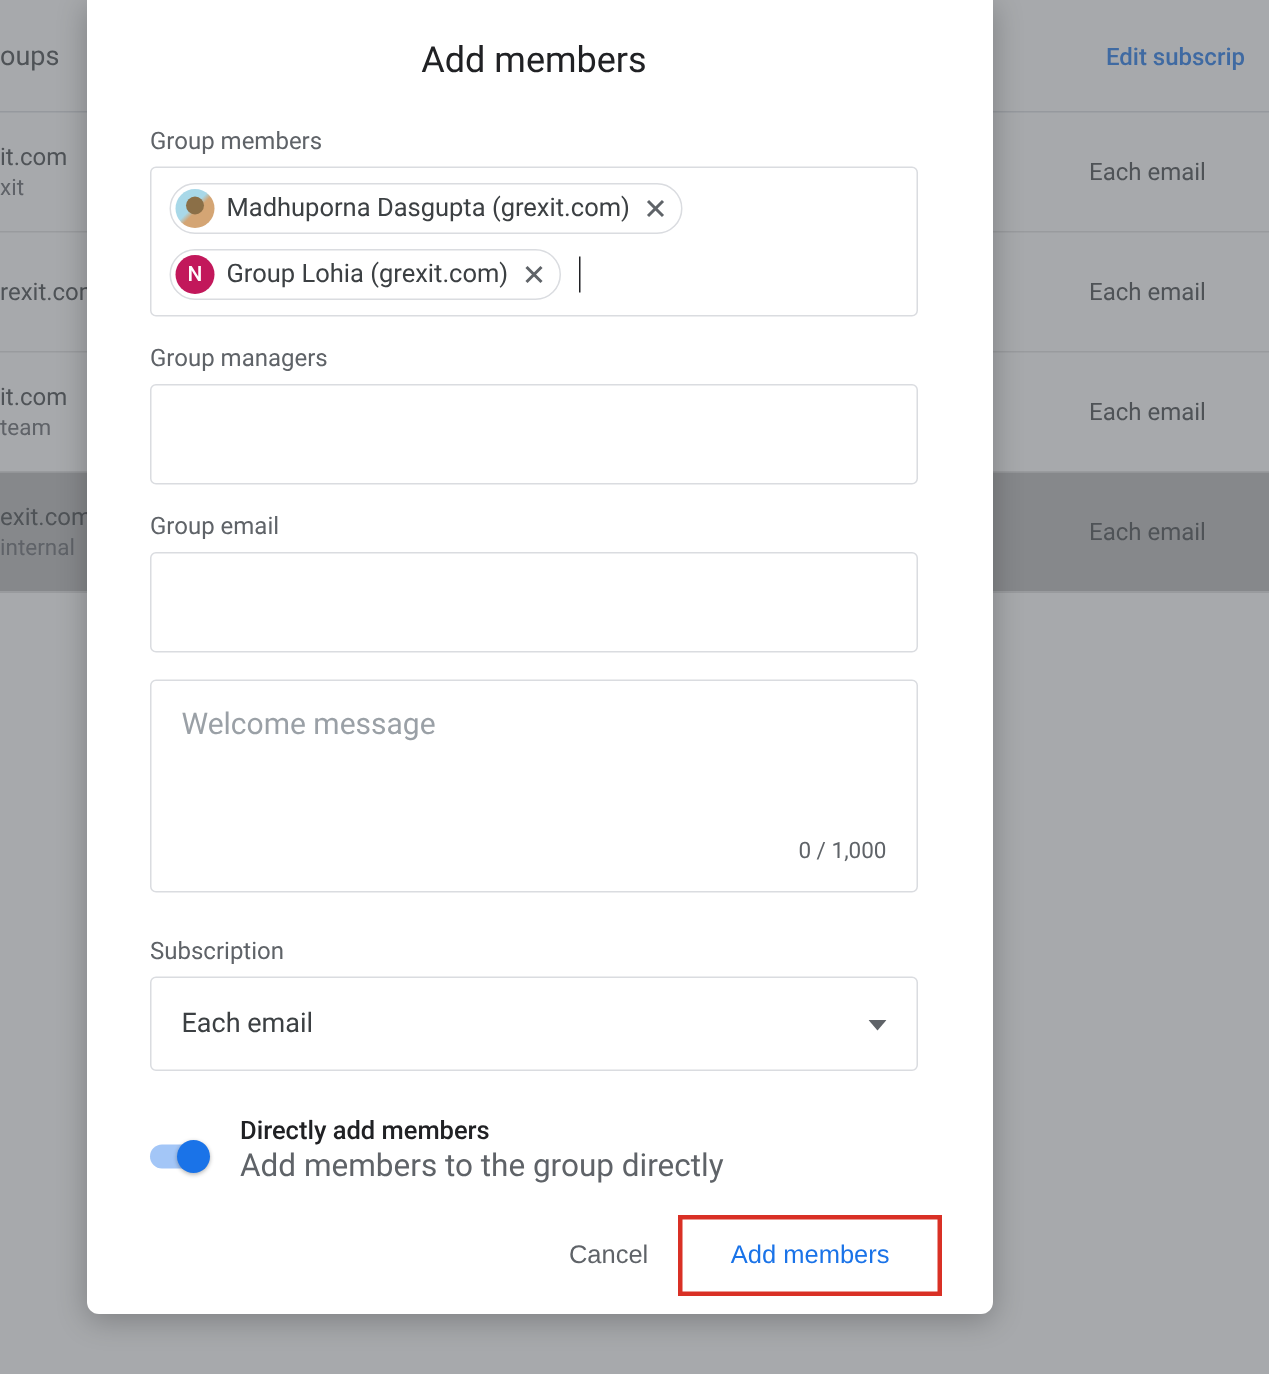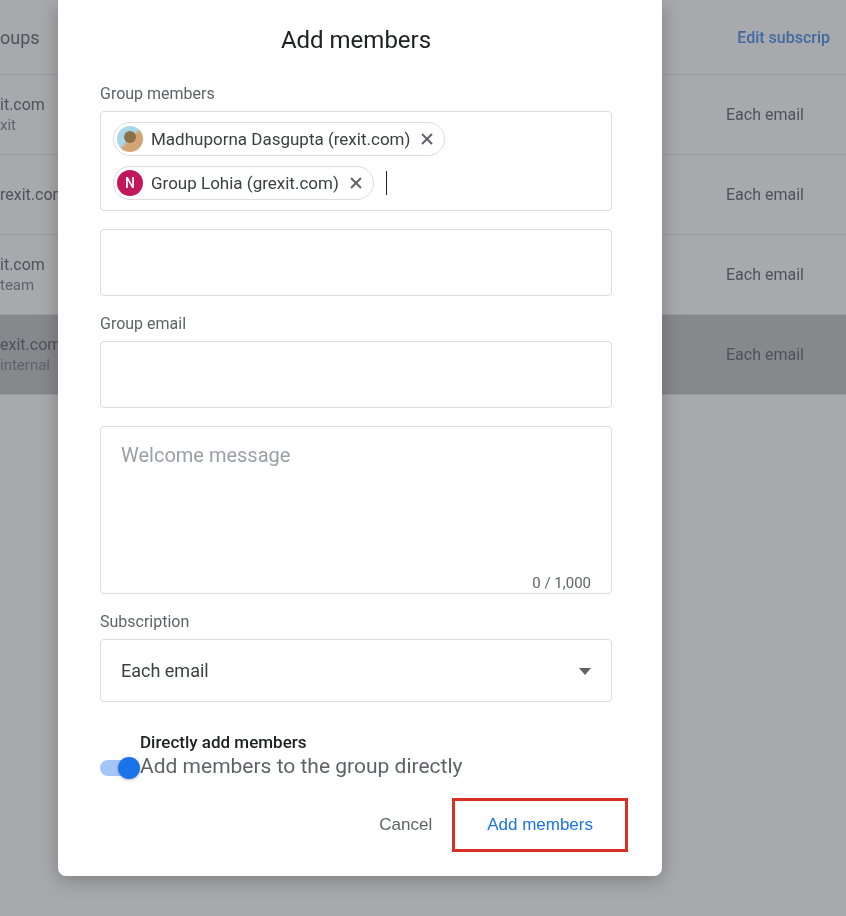--- a/index.html
+++ b/index.html
@@ -165,32 +165,32 @@
     .cursor-bar {
       width: 1px;
       height: 24px;
       background: #202124;
       align-self: center;
       margin-left: 2px;
     }
     .textarea-box {
       border: 1px solid #dadce0;
       border-radius: 4px;
-      margin: 10px 20px 18px 20px;
-      height: 168px;
+      margin: 10px 20px 29px 20px;
+      height: 142px;
       padding: 16px 20px;
       position: relative;
     }
     .textarea-placeholder {
       color: #9aa0a6;
       font-size: 20px;
     }
     .char-count {
       position: absolute;
-      bottom: 1px;
+      bottom: 18px;
       right: 20px;
       font-size: 15px;
       color: #5f6368;
     }
     .select-box {
       border: 1px solid #dadce0;
       border-radius: 4px;
       margin: 0 20px 30px 20px;
       height: 63px;
       display: flex;
@@ -203,22 +203,23 @@
       font-size: 18px;
       color: #3c4043;
     }
     .select-arrow svg {
       width: 12px;
       height: 8px;
       fill: #5f6368;
     }
     .toggle-row {
       display: flex;
-      align-items: flex-end;
+      align-items: center;
       margin: 0 20px 20px 20px;
+      gap: 20px;
     }
     .toggle {
       width: 40px;
       height: 20px;
       position: relative;
       flex-shrink: 0;
       margin-top: 8px;
       cursor: pointer;
     }
     .toggle-track {
@@ -315,41 +316,42 @@
 
 <div class="overlay"></div>
 
 <div class="dialog">
   <div class="dialog-title">Add members</div>
 
   <div class="field-label">Group members</div>
   <div class="field-box">
     <div class="chip">
       <div class="avatar img"></div>
-      <span>Madhuporna Dasgupta (rexit.com)</span>
+      <span>Madhuporna Dasgupta (grexit.com)</span>
       <span class="chip-close">
         <svg viewBox="0 0 14 14">
             <line x1="2" y1="2" x2="12" y2="12"></line>
             <line x1="12" y1="2" x2="2" y2="12"></line>
           </svg>
       </span>
     </div>
     <div class="chip">
       <div class="avatar letter">N</div>
       <span>Group Lohia (grexit.com)</span>
       <span class="chip-close">
         <svg viewBox="0 0 14 14">
             <line x1="2" y1="2" x2="12" y2="12"></line>
             <line x1="12" y1="2" x2="2" y2="12"></line>
           </svg>
       </span>
     </div>
     <div class="cursor-bar"></div>
   </div>
 
+  <div class="field-label">Group managers</div>
   <div class="field-box"></div>
 
   <div class="field-label">Group email</div>
   <div class="field-box"></div>
 
   <div class="textarea-box">
     <div class="textarea-placeholder">Welcome message</div>
     <div class="char-count">0 / 1,000</div>
   </div>
 

